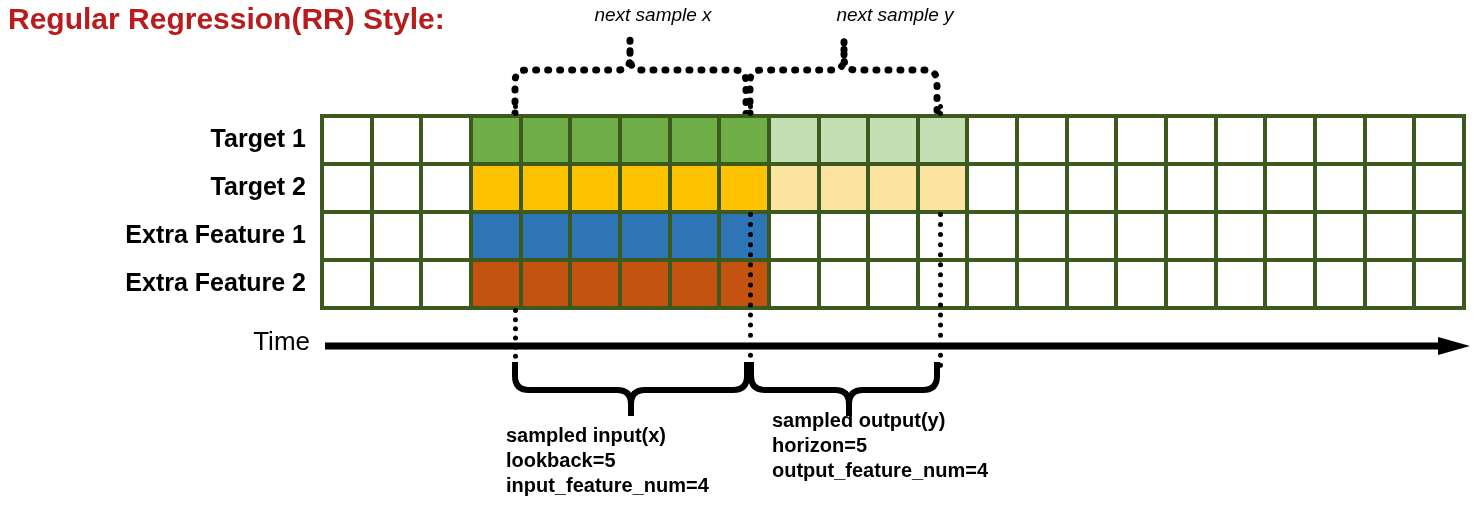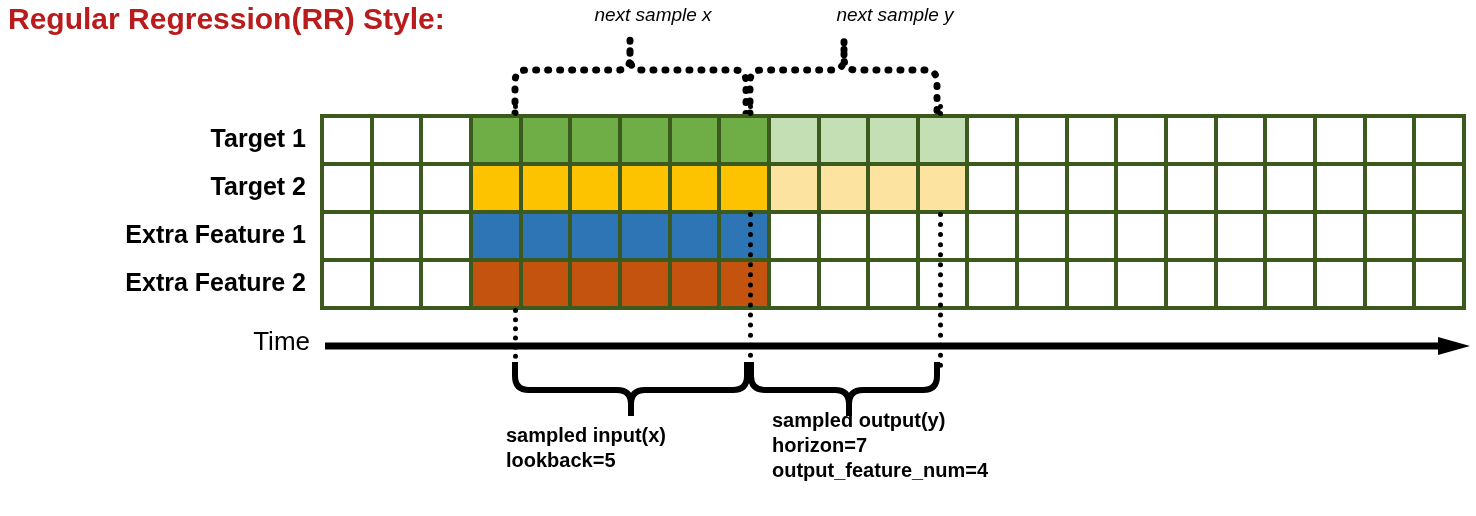--- a/index.html
+++ b/index.html
@@ -267,20 +267,21 @@
   </svg>
 
   <svg id="brace-bottom" viewBox="0 0 1476 70" preserveAspectRatio="none">
     <path d="M 515 2 L 515 16 Q 515 30 529 30 L 617 30 Q 631 30 631 44 L 631 56 L 631 44 Q 631 30 645 30 L 733 30 Q 747 30 747 16 L 747 2" fill="none" stroke="#000000" stroke-width="6" stroke-linecap="butt"></path>
     <path d="M 751 2 L 751 16 Q 751 30 765 30 L 835 30 Q 849 30 849 44 L 849 56 L 849 44 Q 849 30 863 30 L 923 30 Q 937 30 937 16 L 937 2" fill="none" stroke="#000000" stroke-width="6" stroke-linecap="butt"></path>
   </svg>
 
   <div class="annot" id="annot-x">
     <div>sampled input(x)</div>
     <div>lookback=5</div>
+    <div>input_feature_num=4</div>
   </div>
   <div class="annot" id="annot-y">
     <div>sampled output(y)</div>
-    <div>horizon=7</div>
+    <div>horizon=5</div>
     <div>output_feature_num=4</div>
   </div>
 
 </div>
 
 </body></html>

